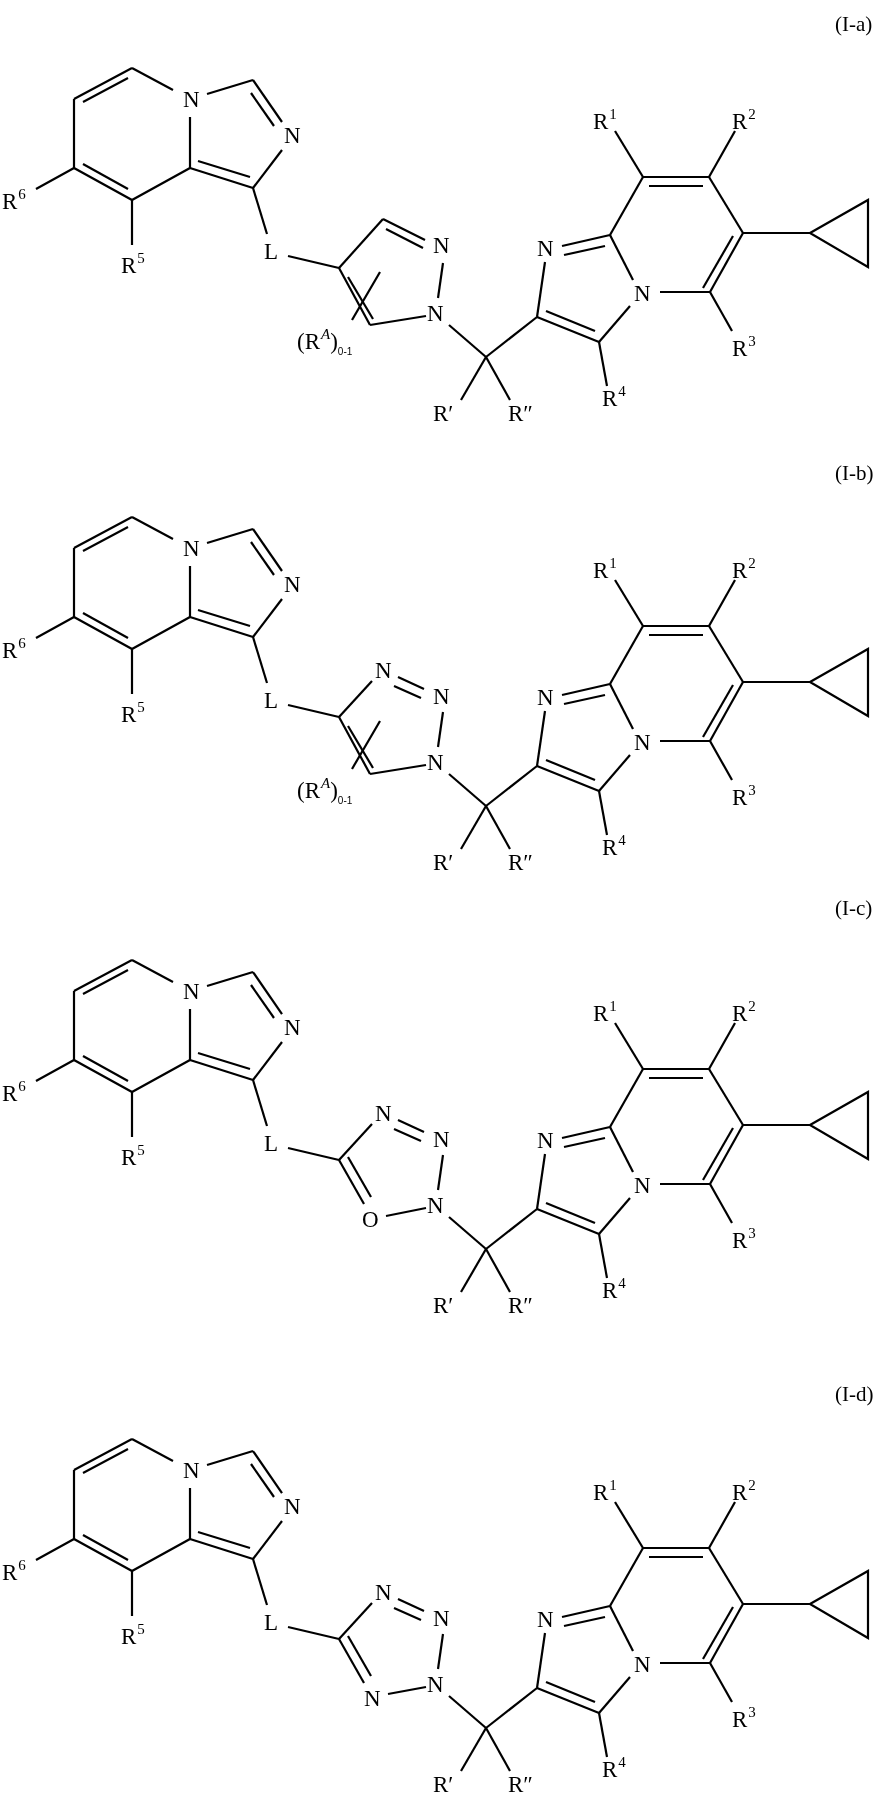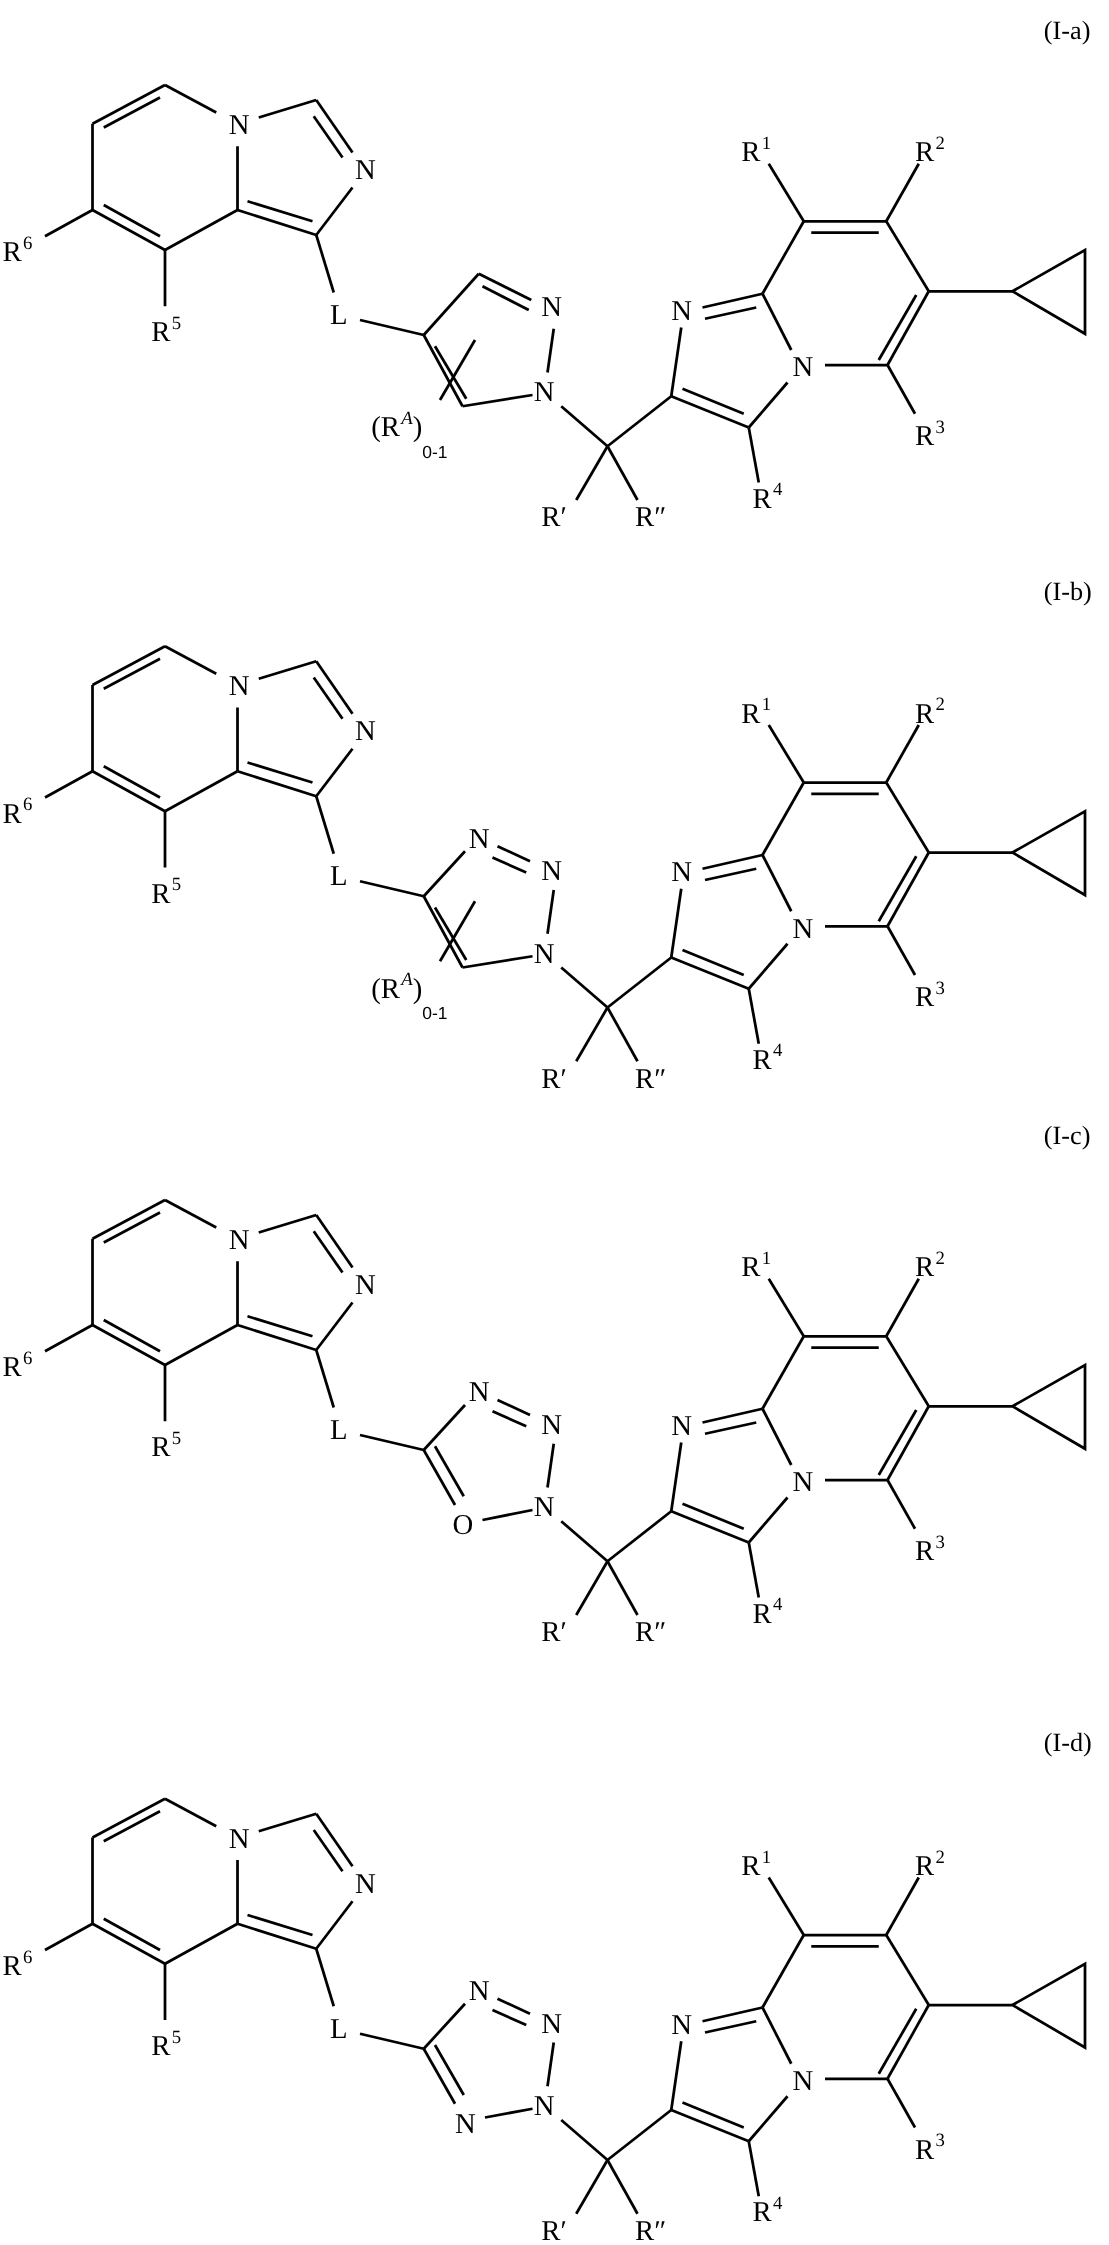--- a/index.html
+++ b/index.html
@@ -128,21 +128,21 @@
       <line class="bond" x1="348" y1="265" x2="371" y2="305"></line>
     </g>
   </g>
 </svg>
 
 <div id="labels"></div>
 
 <style>
   .t { position: absolute; font-family: "Liberation Serif", "DejaVu Serif", serif; font-size: 23px; line-height: 1; color: #000; white-space: nowrap; }
   .t sup { font-size: 15px; vertical-align: 0; position: relative; top: -10px; margin-left: 1px; }
-  .t sub { font-family: "Liberation Sans", "DejaVu Sans", sans-serif; font-size: 14px; position: relative; top: 17px; vertical-align: 0; }
+  .t sub { font-family: "Liberation Sans", "DejaVu Sans", sans-serif; font-size: 10px; position: relative; top: 6px; vertical-align: 0; }
 </style>
 
 <div style="position:absolute;left:0;top:0;">
   <span class="t" style="left:183px;top:88px">N</span>
   <span class="t" style="left:284px;top:124px">N</span>
   <span class="t" style="left:2px;top:190px"><span>R</span><sup>6</sup></span>
   <span class="t" style="left:121px;top:254px"><span>R</span><sup>5</sup></span>
   <span class="t" style="left:264px;top:240px">L</span>
   <span class="t" style="left:433px;top:234px">N</span>
   <span class="t" style="left:427px;top:302px">N</span>

